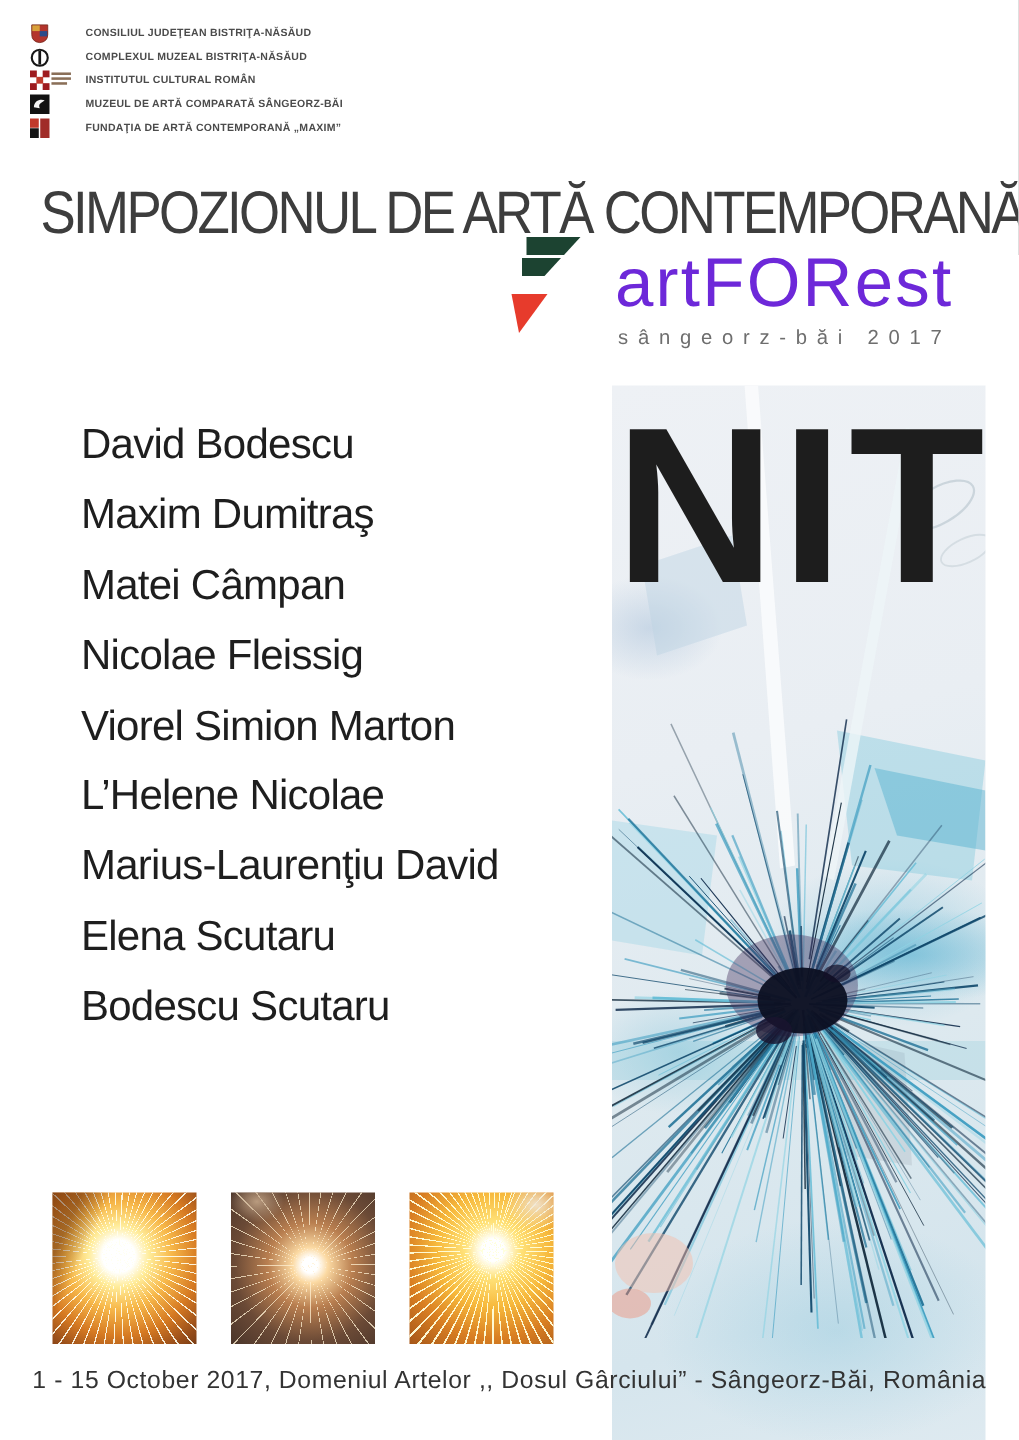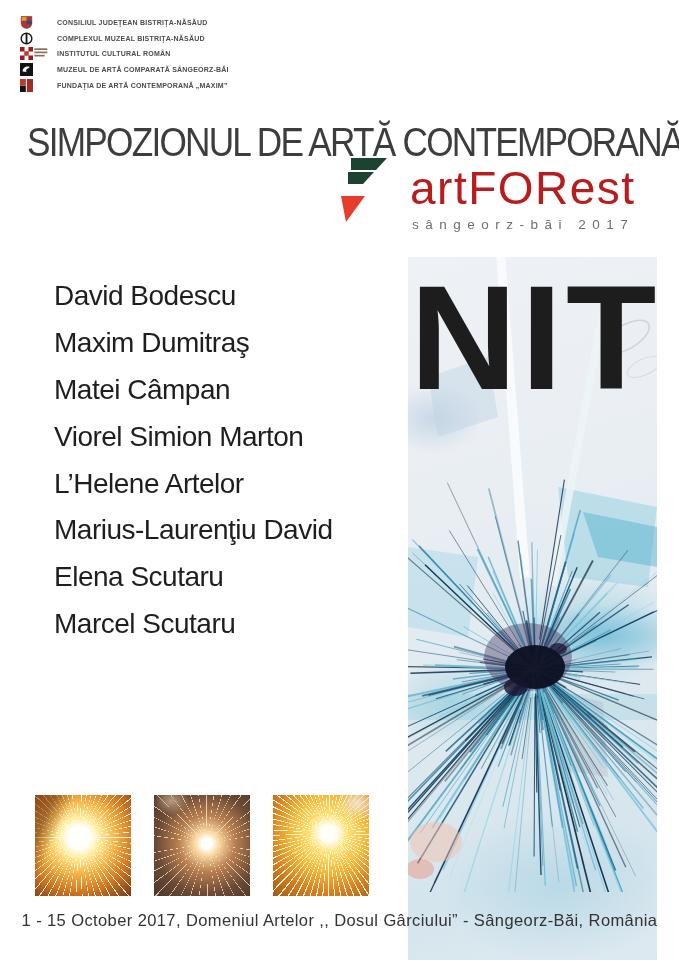--- a/index.html
+++ b/index.html
@@ -16,21 +16,21 @@
   
   .title{
     position:absolute; left:27px; top:120px; font-size:40px; font-weight:400;
     letter-spacing:-2px; color:#3d3d3d; white-space:nowrap;
     transform:scaleX(.88); transform-origin:left top; line-height:1.1;
   }
   
   .brand-mark{position:absolute; left:338px; top:155px; width:50px; height:70px;}
   .brand-text{
     position:absolute; left:410px; top:165px; font-size:46px; line-height:1;
-    letter-spacing:1.5px; color:#b91c1c; white-space:nowrap; font-weight:400;
+    letter-spacing:1.5px; color:#6d28d9; white-space:nowrap; font-weight:400;
   }
   .brand-tagline{
     position:absolute; left:412px; top:217px; font-size:13.5px; letter-spacing:6.5px;
     color:#6e6e6e; white-space:nowrap; font-weight:400;text-align:right;
   }
   
   .artists{position:absolute; left:54px; top:273px;}
   .artist-row{height:46.8px; display:flex; align-items:center;
     font-size:28px; color:#1e1e1e; white-space:nowrap; letter-spacing:-.5px;}
   
@@ -152,25 +152,26 @@
     <polygon points="10,17 36,17 25,29 10,29" fill="#1c4331"></polygon>
     <polygon points="3,41 27,41 8,67" fill="#e73b2c"></polygon>
   </svg>
   <div class="brand-text">artFORest</div>
   <div class="brand-tagline">sângeorz-băi 2017</div>
 
   <div class="artists">
     <div class="artist-row">David Bodescu</div>
     <div class="artist-row">Maxim Dumitraş</div>
     <div class="artist-row">Matei Câmpan</div>
+    <div class="artist-row">Nicolae Fleissig</div>
     <div class="artist-row">Viorel Simion Marton</div>
-    <div class="artist-row">L’Helene Artelor</div>
+    <div class="artist-row">L’Helene Nicolae</div>
     <div class="artist-row">Marius-Laurenţiu David</div>
     <div class="artist-row">Elena Scutaru</div>
-    <div class="artist-row">Marcel Scutaru</div>
+    <div class="artist-row">Bodescu Scutaru</div>
   </div>
 
   <div class="artwork">
     <svg width="249" height="635" viewBox="0 0 249 635">
       <g>
         <polygon points="150,230 249,250 240,330 160,320" fill="#7ec8dd" opacity=".4"></polygon>
         <polygon points="175,255 249,270 249,310 190,300" fill="#4fb0cf" opacity=".45"></polygon>
         <polygon points="0,290 70,300 60,380 0,370" fill="#a5d6e6" opacity=".45"></polygon>
         <polygon points="20,120 80,100 90,160 30,180" fill="#bcd3e2" opacity=".45"></polygon>
         <polygon points="130,430 195,445 200,520 150,512" fill="#b9c6cd" opacity=".5"></polygon>

